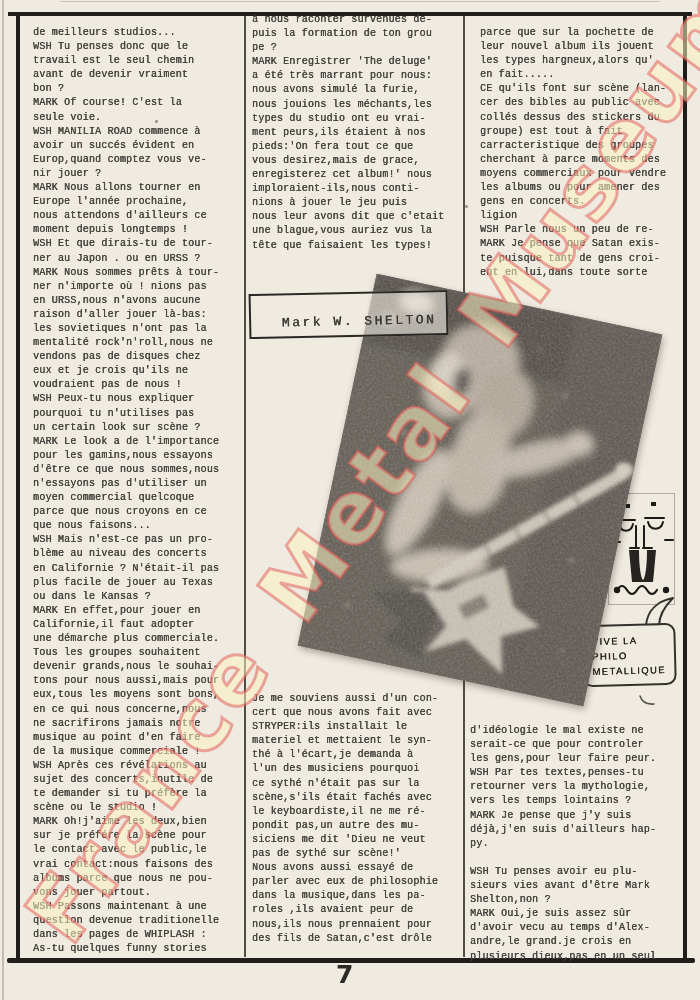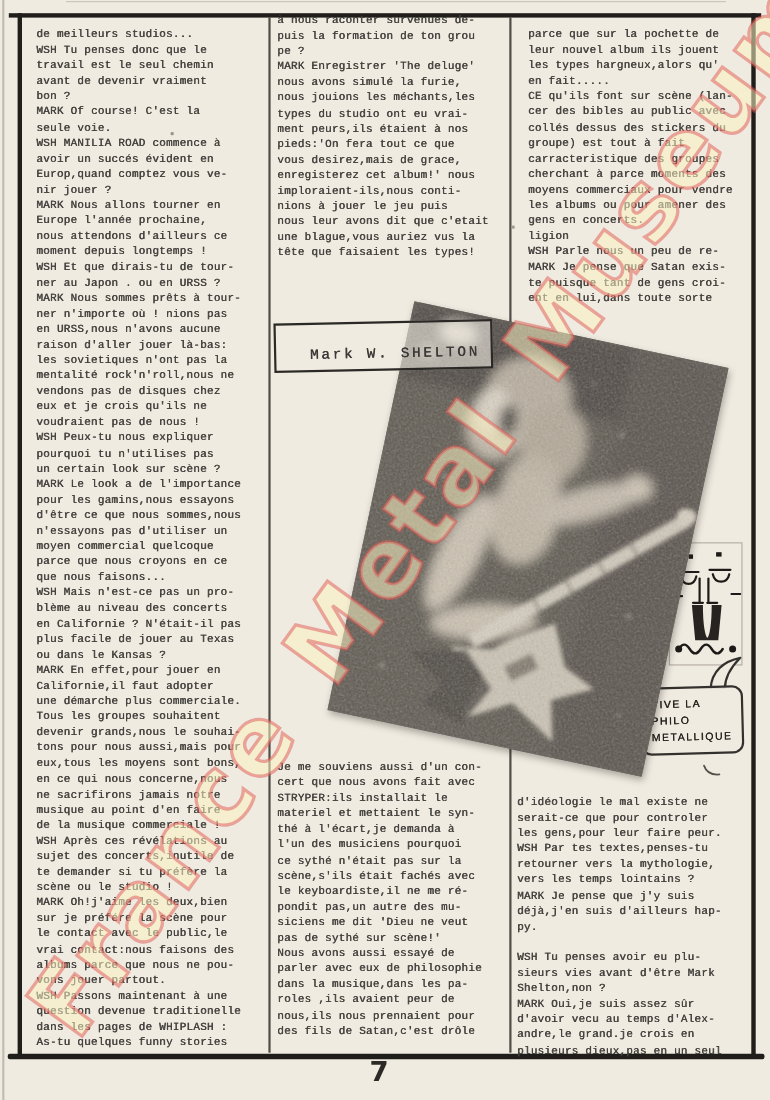--- a/index.html
+++ b/index.html
@@ -155,20 +155,21 @@
     <div class="line"><span class="speaker">WSH</span> Passons maintenant à une</div>
     <div class="line">question devenue traditionelle</div>
     <div class="line">dans les pages de WHIPLASH :</div>
     <div class="line">As-tu quelques funny stories</div>
   </div>
 <div class="abs col col-mid-top">
     <div class="line">à nous raconter survenues de-</div>
     <div class="line">puis la formation de ton grou</div>
     <div class="line">pe ?</div>
     <div class="line"><span class="speaker">MARK</span> Enregistrer 'The deluge'</div>
+    <div class="line">a été très marrant pour nous:</div>
     <div class="line">nous avons simulé la furie,</div>
     <div class="line">nous jouions les méchants,les</div>
     <div class="line">types du studio ont eu vrai-</div>
     <div class="line">ment peurs,ils étaient à nos</div>
     <div class="line">pieds:'On fera tout ce que</div>
     <div class="line">vous desirez,mais de grace,</div>
     <div class="line">enregisterez cet album!' nous</div>
     <div class="line">imploraient-ils,nous conti-</div>
     <div class="line">nions à jouer le jeu puis</div>
     <div class="line">nous leur avons dit que c'etait</div>

